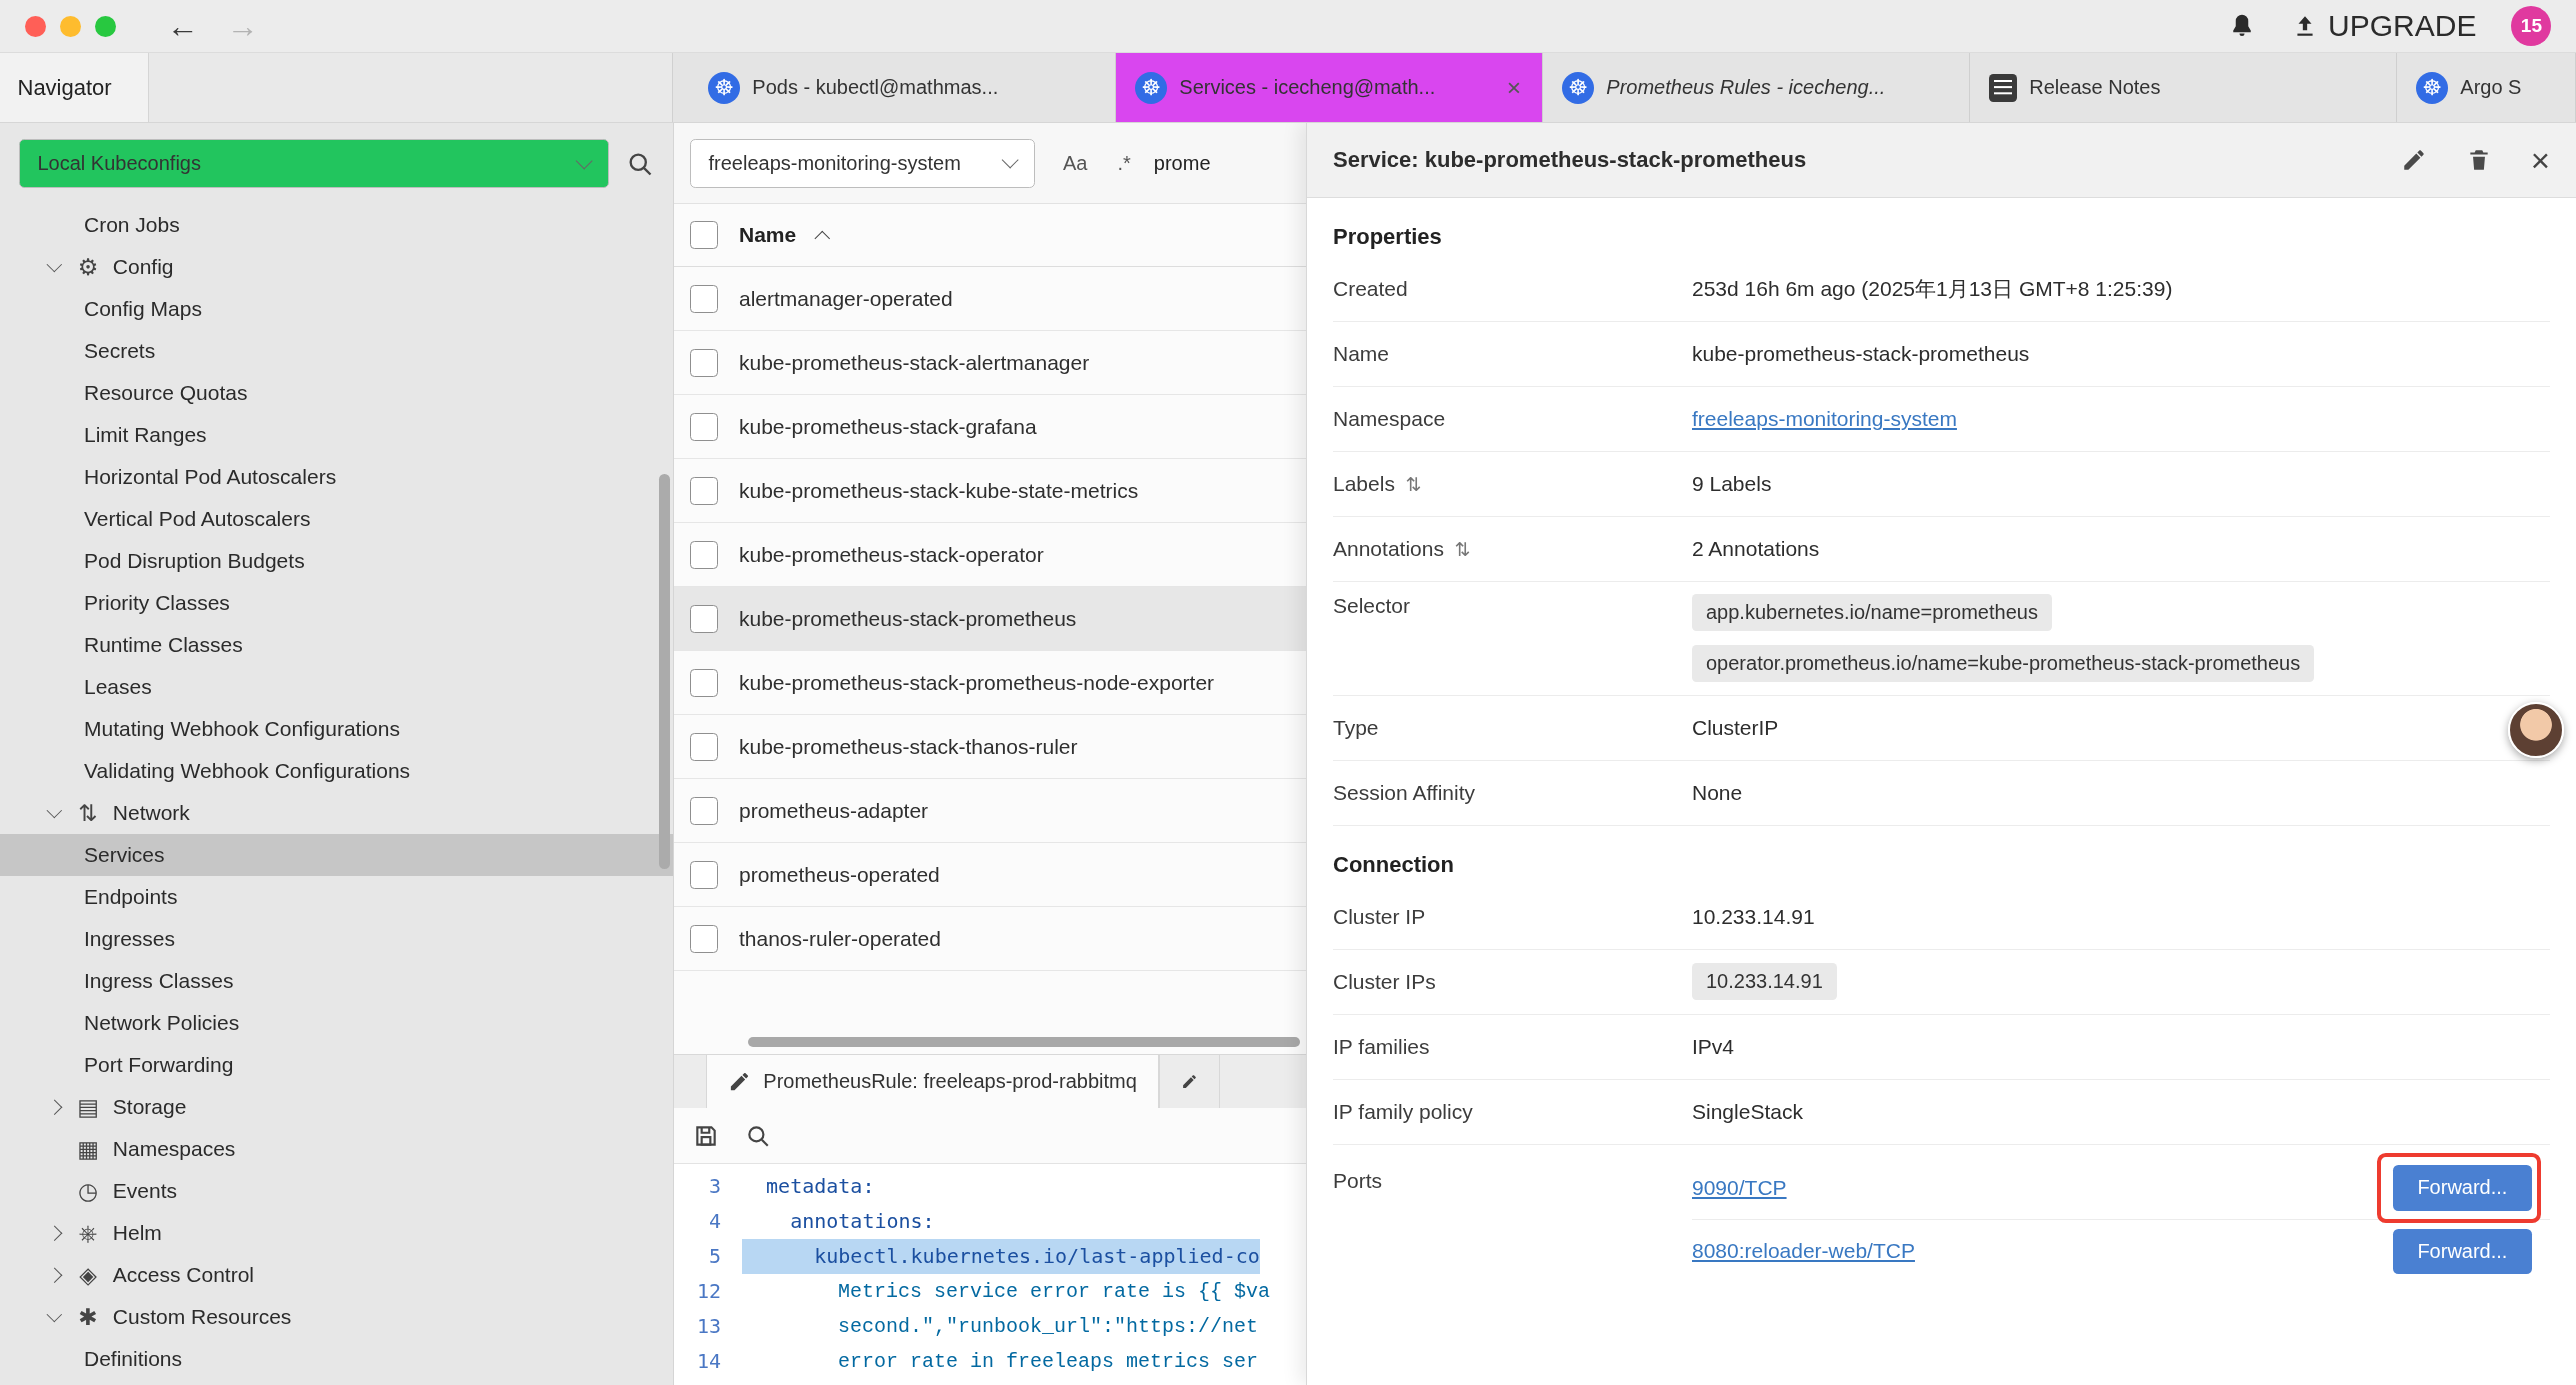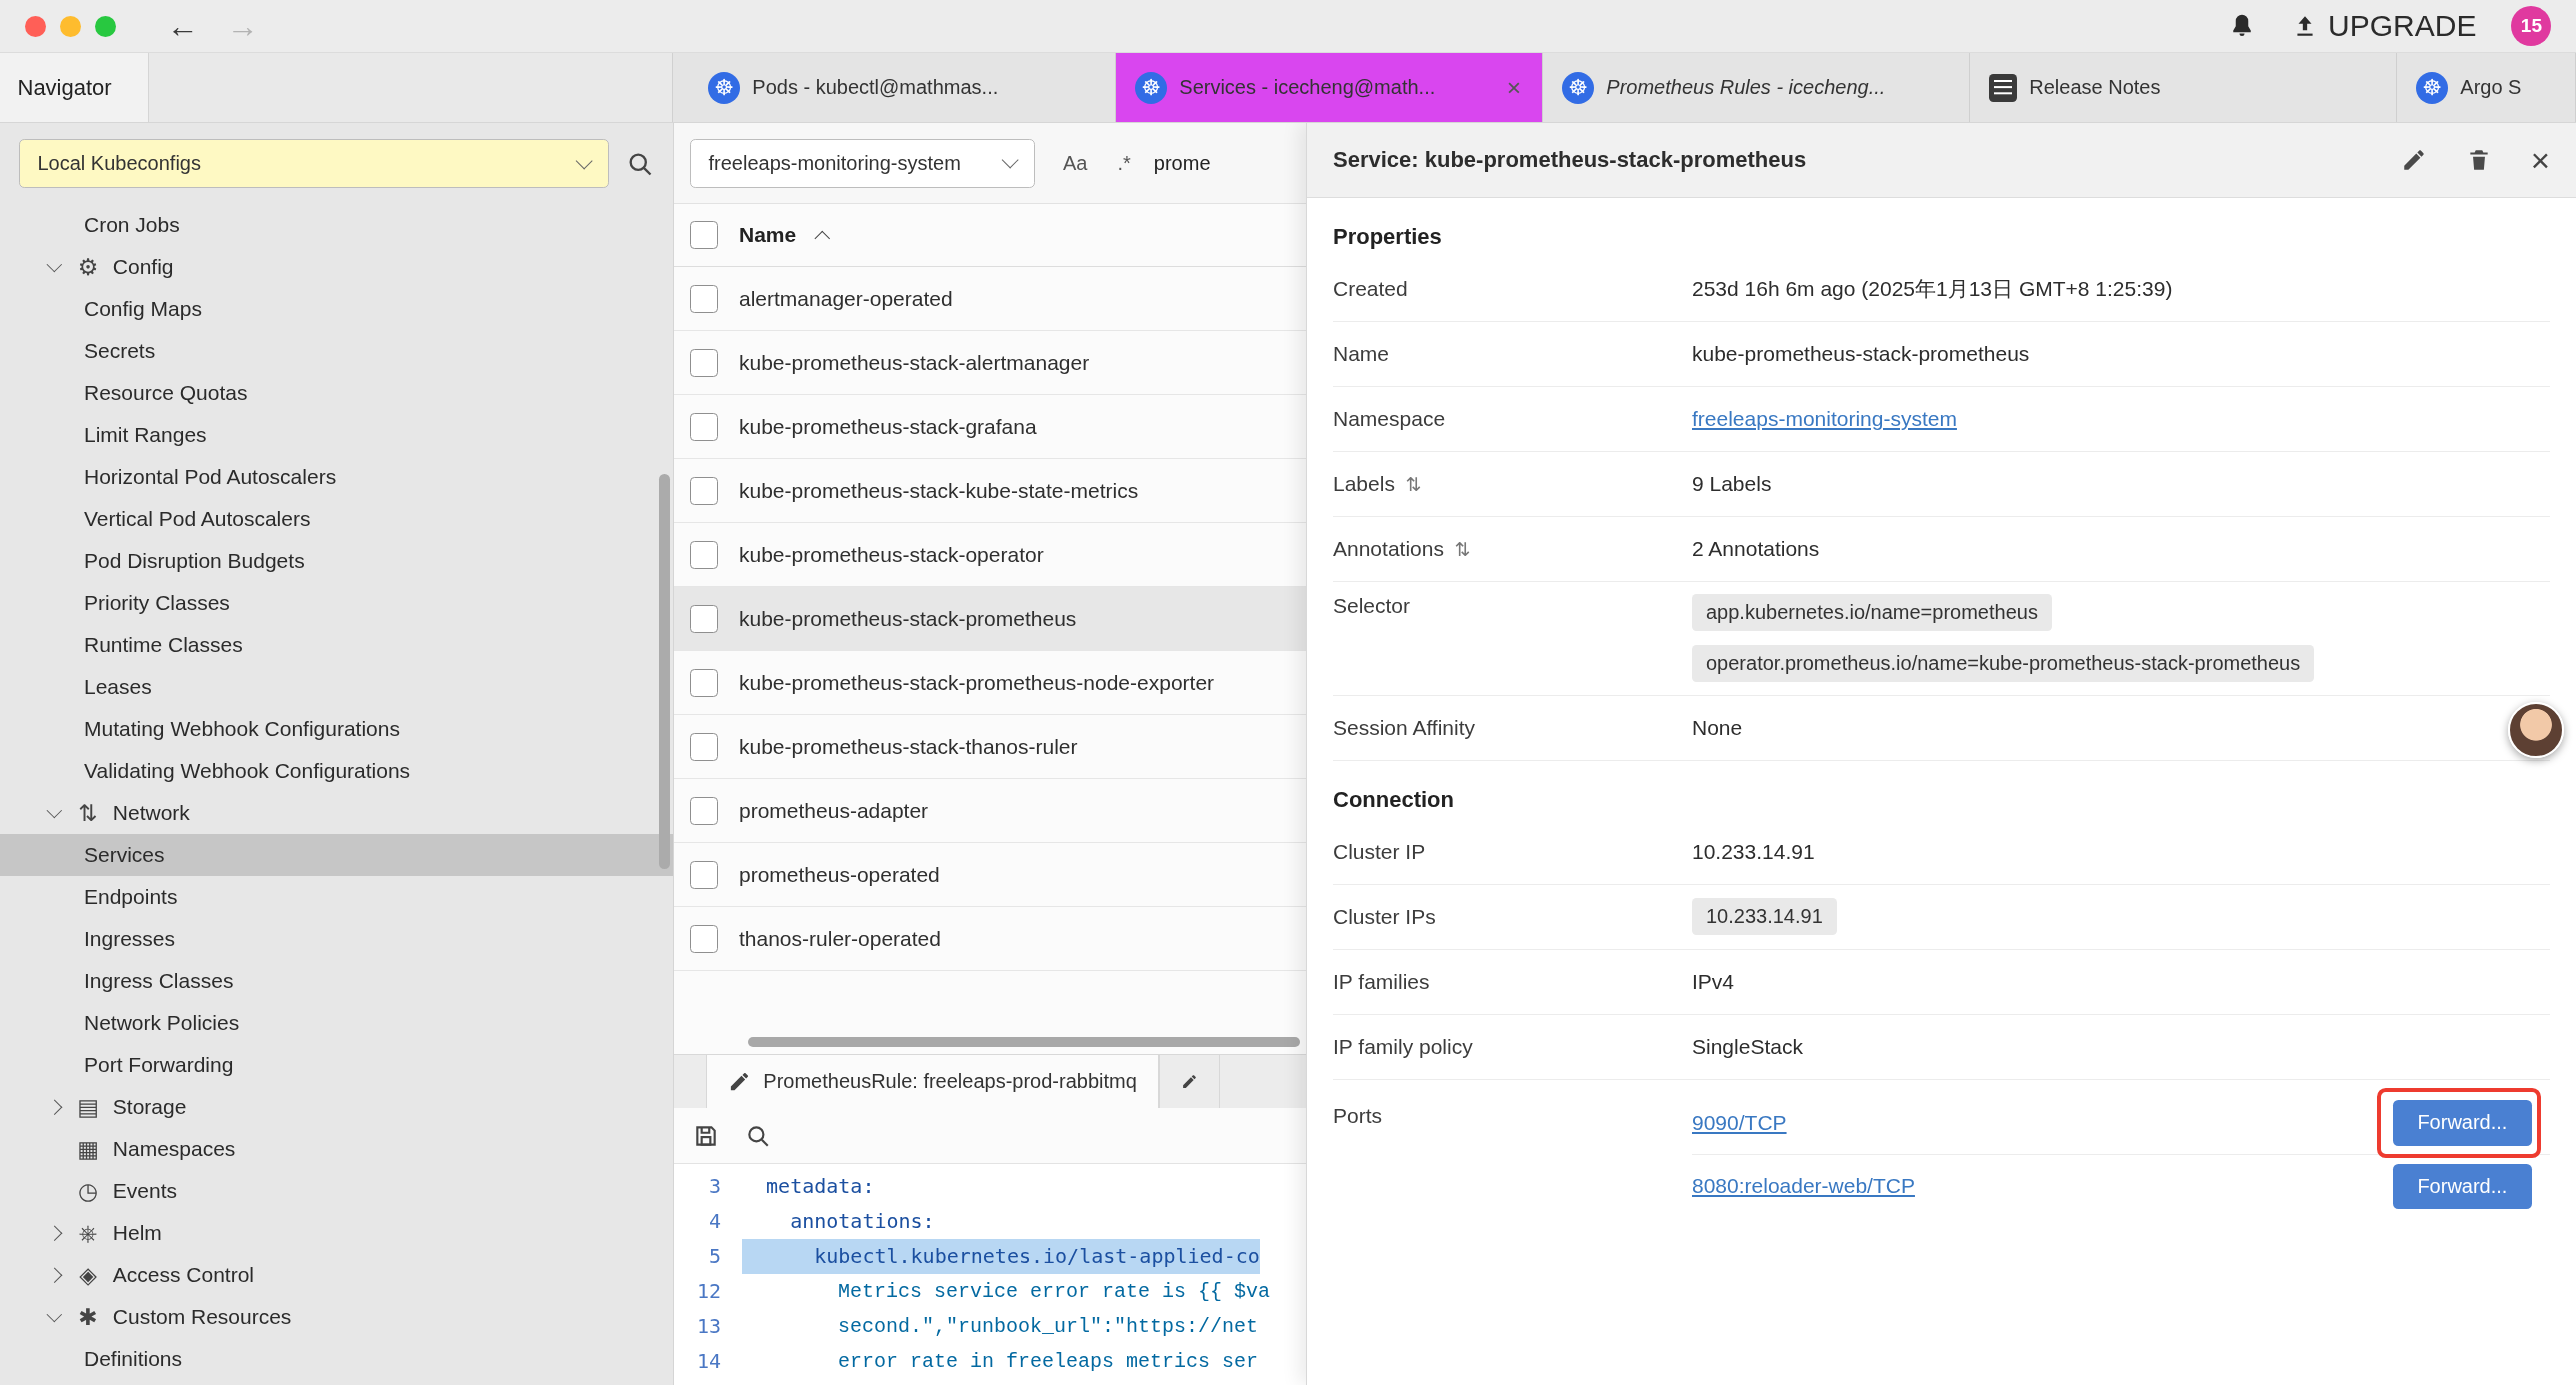--- a/index.html
+++ b/index.html
@@ -37,21 +37,21 @@
   .tab-close{display:none;font-size:24.6px;color:#555;padding:0 1.8px;}
   .tab-close.show-close{display:block;}
   .tab-close::before{content:"×";}
 
   
   .content{flex:1;display:flex;position:relative;overflow:hidden;}
 
   
   .sidebar{width:673px;flex:0 0 auto;background:#e7e7e7;position:relative;overflow:hidden;}
   .sidebar-filter{height:81px;display:flex;align-items:center;padding:0 19px;gap:17.5px;}
-  .select{height:49px;background:#fef9c3;border:0.9px solid #bdbdbd;border-radius:5.3px;display:flex;align-items:center;justify-content:space-between;padding:0 17.5px;font-size:20px;color:#333;cursor:pointer;}
+  .select{height:49px;background:#22c55e;border:0.9px solid #bdbdbd;border-radius:5.3px;display:flex;align-items:center;justify-content:space-between;padding:0 17.5px;font-size:20px;color:#333;cursor:pointer;}
   .kubeconfig-select{flex:1;}
   .chev{width:12.3px;height:12.3px;border-right:1.8px solid #666;border-bottom:1.8px solid #666;transform:rotate(45deg);margin-top:-5.3px;flex:0 0 auto;}
   .search-btn{cursor:pointer;display:flex;}
   .tree{font-size:21px;color:#2b2b2b;}
   .tree-item{height:42px;display:flex;align-items:center;padding-left:40px;cursor:pointer;white-space:nowrap;}
   .tree-item.selected{background:#c6c6c6;}
   .tree-item.child{padding-left:84px;}
   .chevron{width:32px;height:32px;flex:0 0 auto;position:relative;visibility:hidden;}
   .tree-item.group .chevron{visibility:visible;}
   .chevron::before{content:"";position:absolute;left:8.8px;top:10.5px;width:9.6px;height:9.6px;border-right:1.8px solid #555;border-bottom:1.8px solid #555;transform:rotate(-45deg);}
@@ -546,20 +546,24 @@
         <div class="prop-row tall">
           <span class="prop-label">Selector</span>
           <span class="prop-value badge-col">
 
               <span class="badge">app.kubernetes.io/name=prometheus</span>
 
               <span class="badge">operator.prometheus.io/name=kube-prometheus-stack-prometheus</span>
             </span>
         </div>
         <div class="prop-row">
+          <span class="prop-label">Type</span>
+          <span class="prop-value">ClusterIP</span>
+        </div>
+        <div class="prop-row">
           <span class="prop-label">Session Affinity</span>
           <span class="prop-value">None</span>
         </div>
 
         <div class="section-heading">Connection</div>
 
         <div class="prop-row">
           <span class="prop-label">Cluster IP</span>
           <span class="prop-value">10.233.14.91</span>
         </div>

